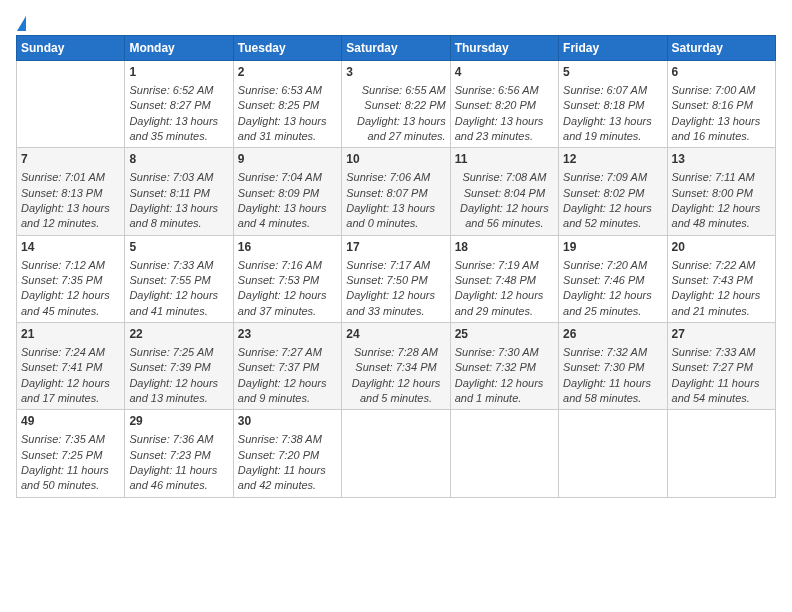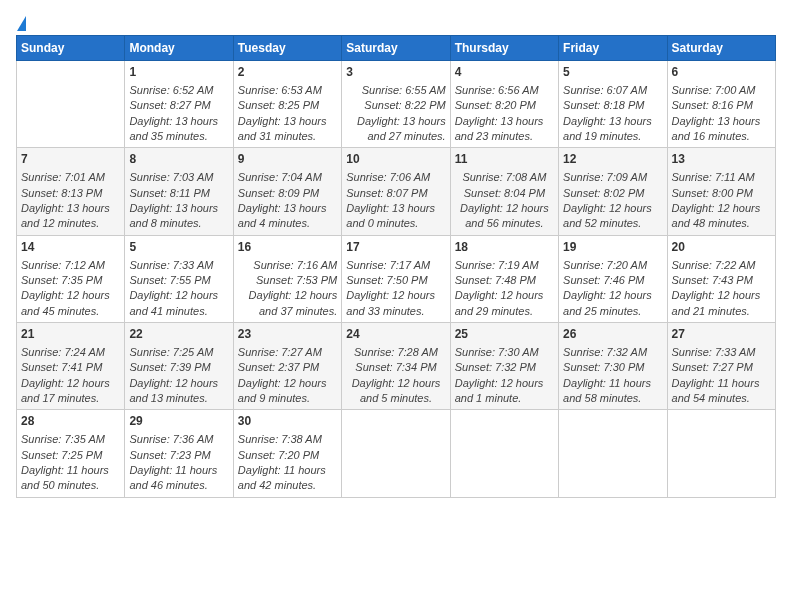--- a/index.html
+++ b/index.html
@@ -235,21 +235,21 @@
         </td>
         <td>
           <span class="day-number">5</span>
           <div class="cell-content" style="white-space: pre-line;">Sunrise: 7:33 AM
 Sunset: 7:55 PM
 Daylight: 12 hours
 and 41 minutes.</div>
         </td>
         <td>
           <span class="day-number">16</span>
-          <div class="cell-content" style="white-space: pre-line; text-align: right;">Sunrise: 7:16 AM
+          <div class="cell-content" style="white-space: pre-line;">Sunrise: 7:16 AM
 Sunset: 7:53 PM
 Daylight: 12 hours
 and 37 minutes.</div>
         </td>
         <td>
           <span class="day-number">17</span>
           <div class="cell-content" style="white-space: pre-line;">Sunrise: 7:17 AM
 Sunset: 7:50 PM
 Daylight: 12 hours
 and 33 minutes.</div>
@@ -287,21 +287,21 @@
         <td>
           <span class="day-number">22</span>
           <div class="cell-content" style="white-space: pre-line;">Sunrise: 7:25 AM
 Sunset: 7:39 PM
 Daylight: 12 hours
 and 13 minutes.</div>
         </td>
         <td>
           <span class="day-number">23</span>
           <div class="cell-content" style="white-space: pre-line;">Sunrise: 7:27 AM
-Sunset: 2:37 PM
+Sunset: 7:37 PM
 Daylight: 12 hours
 and 9 minutes.</div>
         </td>
         <td>
           <span class="day-number">24</span>
           <div class="cell-content" style="white-space: pre-line; text-align: center;">Sunrise: 7:28 AM
 Sunset: 7:34 PM
 Daylight: 12 hours
 and 5 minutes.</div>
         </td>
@@ -322,21 +322,21 @@
         <td>
           <span class="day-number">27</span>
           <div class="cell-content" style="white-space: pre-line;">Sunrise: 7:33 AM
 Sunset: 7:27 PM
 Daylight: 11 hours
 and 54 minutes.</div>
         </td>
       </tr>
       <tr>
         <td>
-          <span class="day-number">28</span>
+          <span class="day-number">49</span>
           <div class="cell-content" style="white-space: pre-line;">Sunrise: 7:35 AM
 Sunset: 7:25 PM
 Daylight: 11 hours
 and 50 minutes.</div>
         </td>
         <td>
           <span class="day-number">29</span>
           <div class="cell-content" style="white-space: pre-line;">Sunrise: 7:36 AM
 Sunset: 7:23 PM
 Daylight: 11 hours

